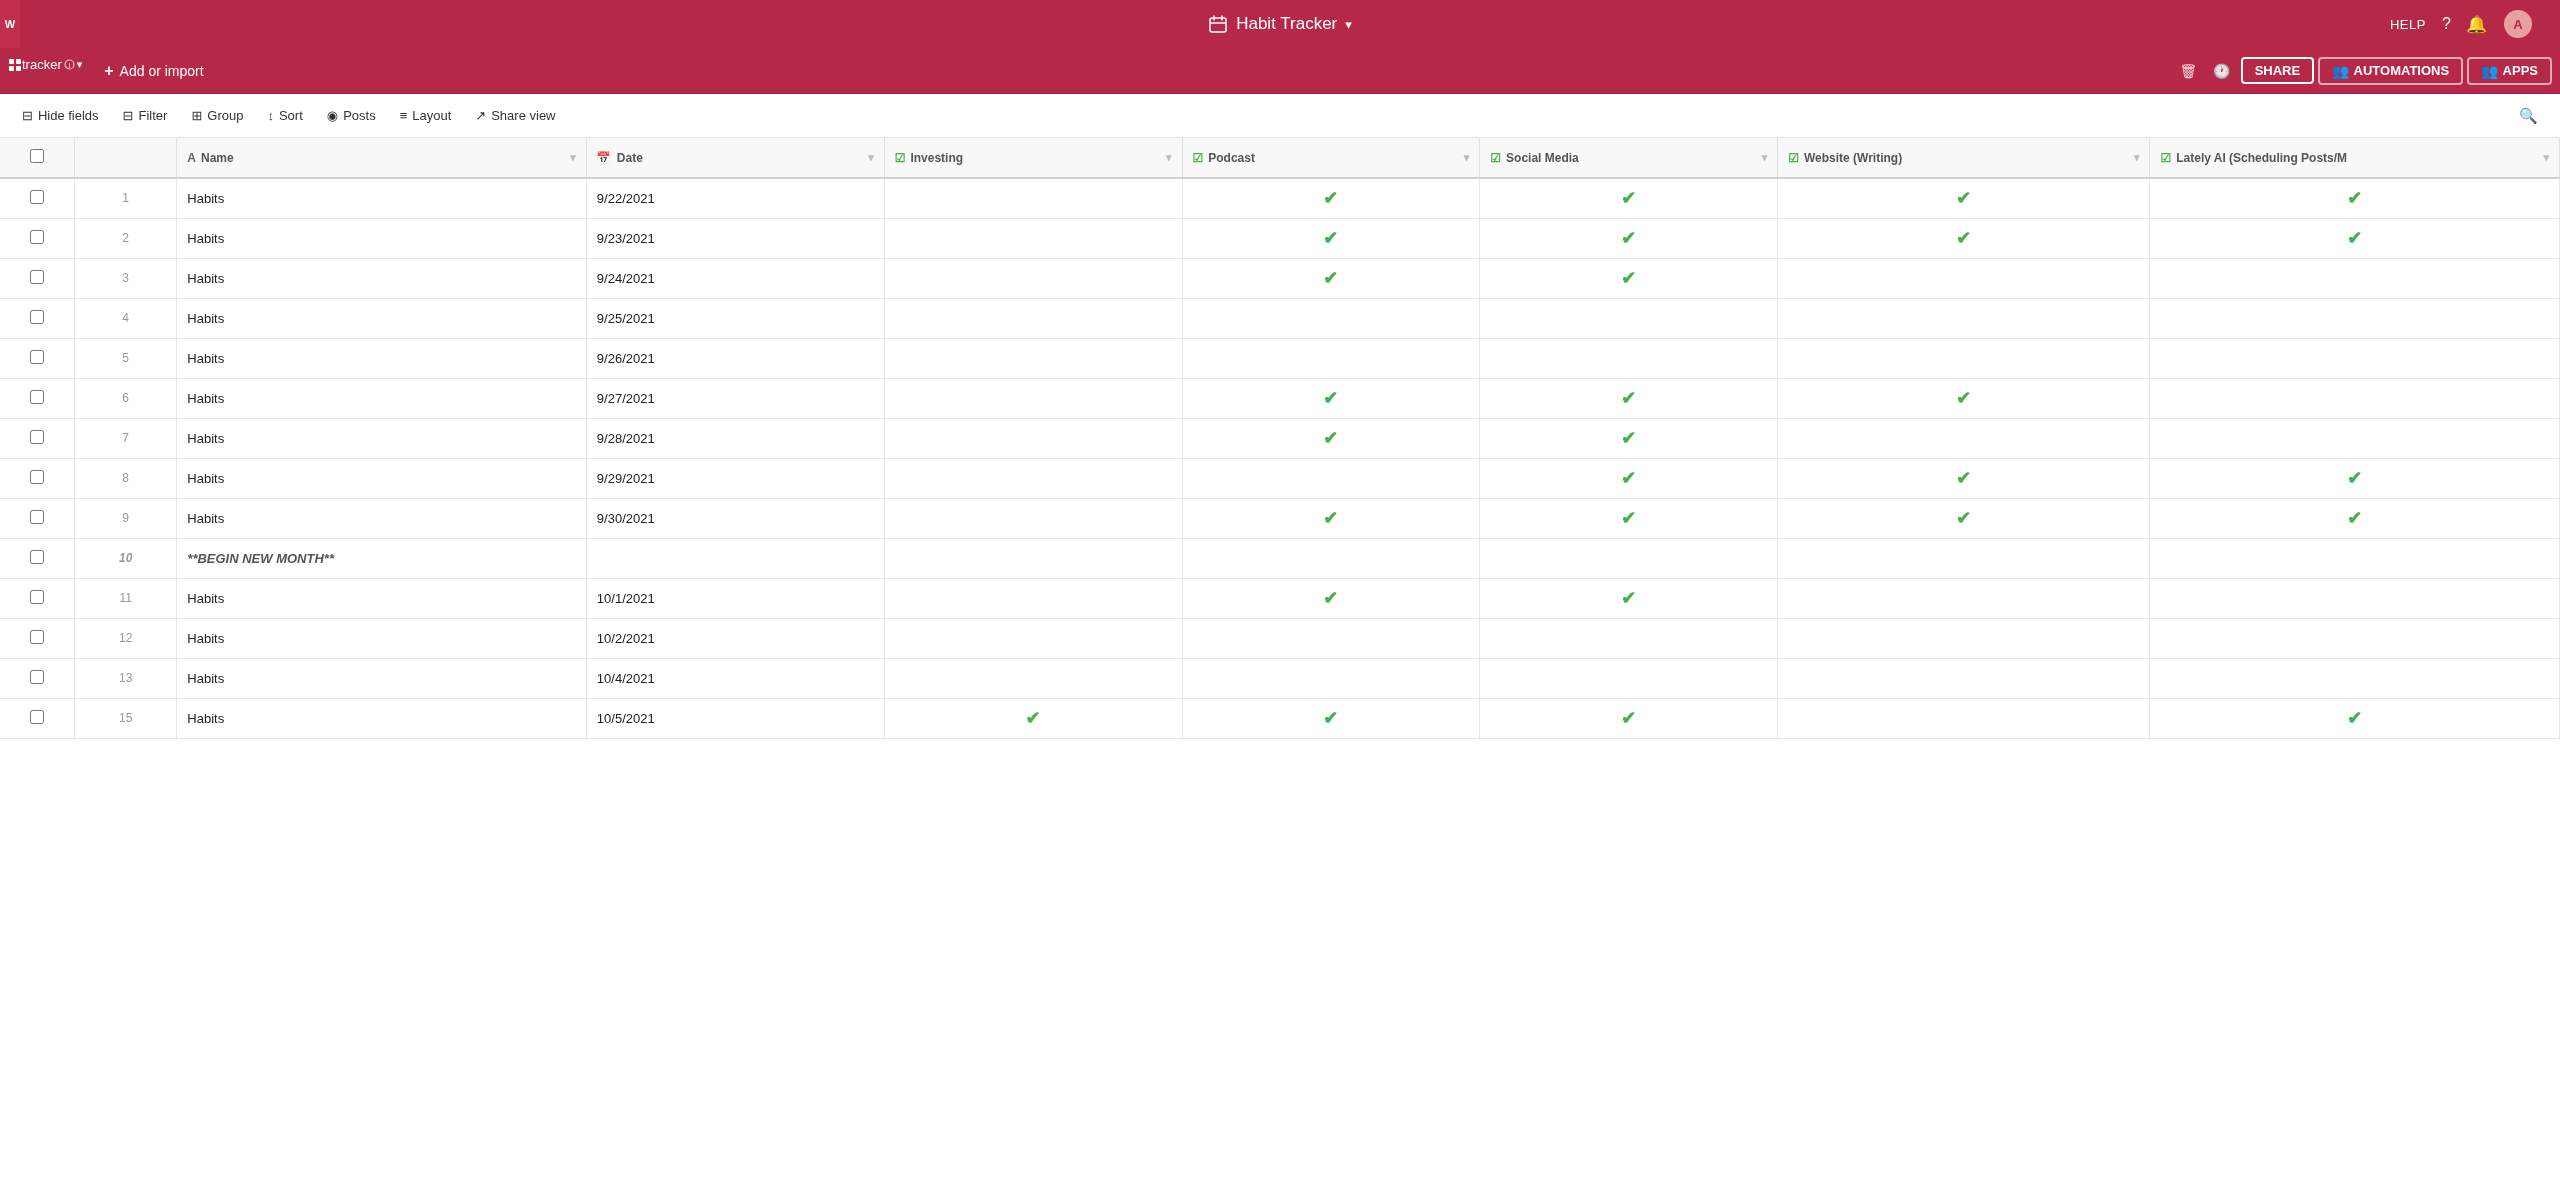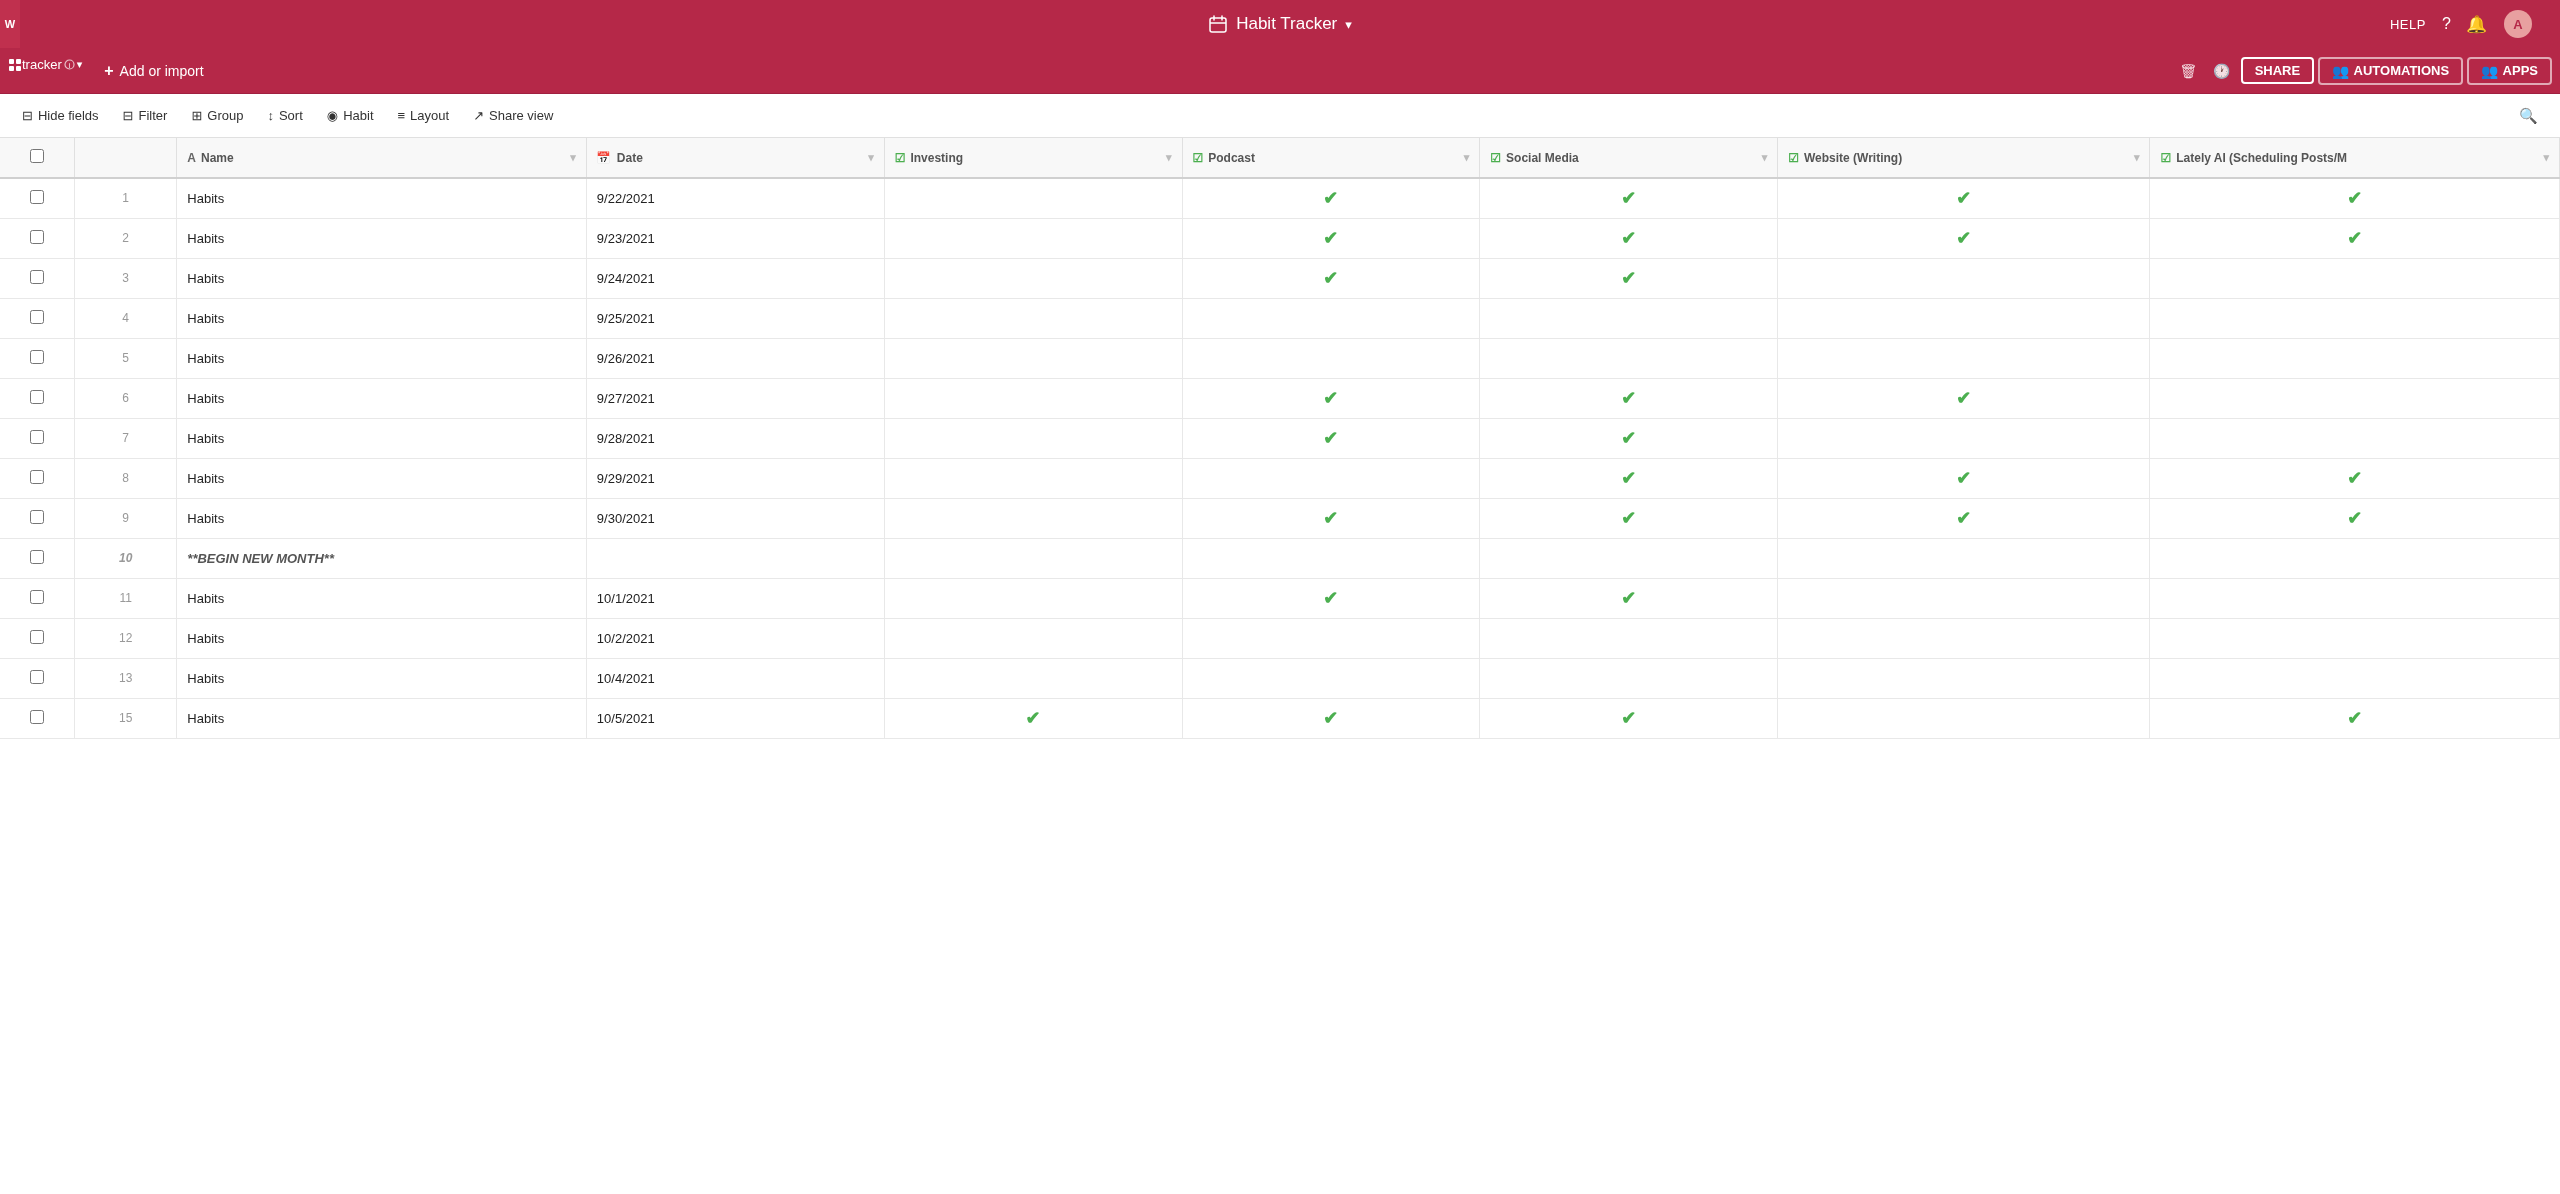--- a/index.html
+++ b/index.html
@@ -228,21 +228,21 @@
   <div class="toolbar-btn">
     <span>⊞</span>
     <span>Group</span>
   </div>
   <div class="toolbar-btn">
     <span>↕</span>
     <span>Sort</span>
   </div>
   <div class="toolbar-btn">
     <span>◉</span>
-    <span>Habit</span>
+    <span>Posts</span>
   </div>
   <div class="toolbar-btn">
     <span>≡</span>
     <span>Layout</span>
   </div>
   <div class="toolbar-btn">
     <span>↗</span>
     <span>Share view</span>
   </div>
   <div class="toolbar-spacer"></div>

